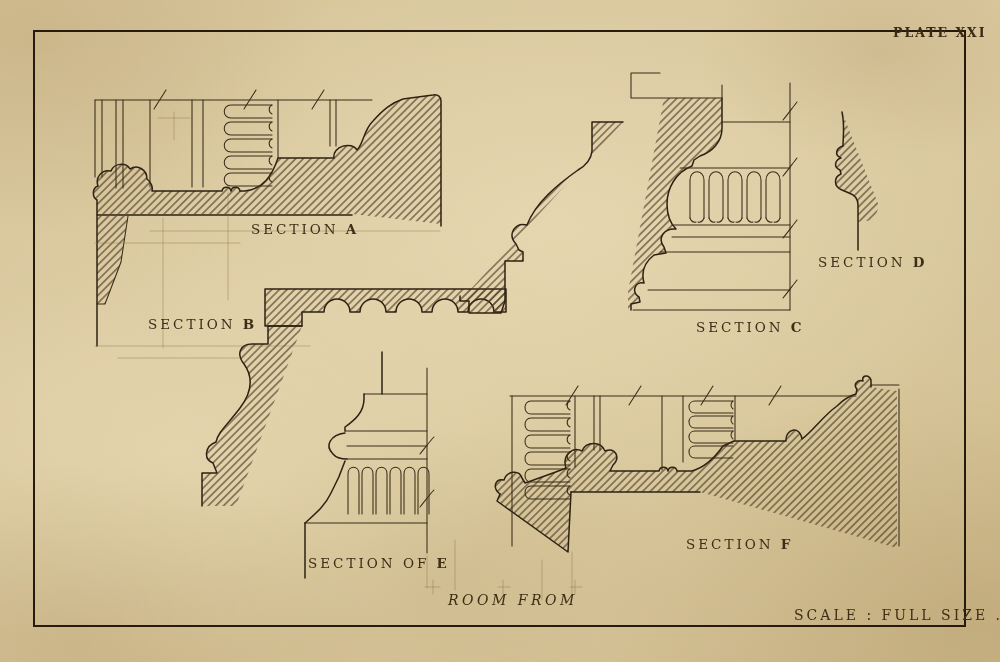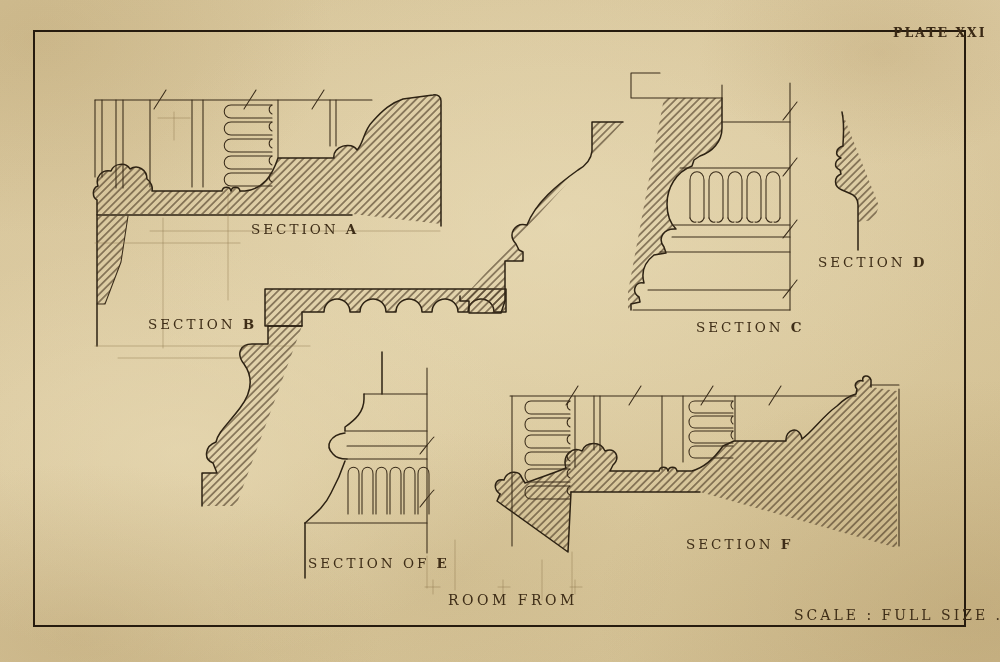--- a/index.html
+++ b/index.html
@@ -30,21 +30,21 @@
   .h{fill:url(#hatch);stroke:none;}
   .f{fill:none;stroke:#8a744c;stroke-width:.8;opacity:.55;stroke-linecap:round;}
   .lbl{
     position:absolute;color:#3e2d17;font-size:13.5px;letter-spacing:3px;
     white-space:nowrap;
   }
   .lbl b{font-weight:700;margin-left:7px;letter-spacing:1px;}
   .plateno{position:absolute;left:893px;top:25px;color:#3a2915;font-size:12.5px;
     letter-spacing:2px;font-weight:700;white-space:nowrap;}
   .caption{position:absolute;left:448px;top:592px;color:#3e2d17;font-size:14px;
-    letter-spacing:3.5px;line-height:16px;white-space:nowrap;}
+    letter-spacing:3.5px;line-height:16px;white-space:nowrap;font-style:italic;}
   .scale{position:absolute;left:794px;top:607px;color:#3e2d17;font-size:14px;
     letter-spacing:3px;white-space:nowrap;}
 </style>
 </head>
 <body>
 
 <div class="paper"></div>
 <div class="frame"></div>
 
 <svg class="draw" width="1000" height="662" viewBox="0 0 1000 662">

